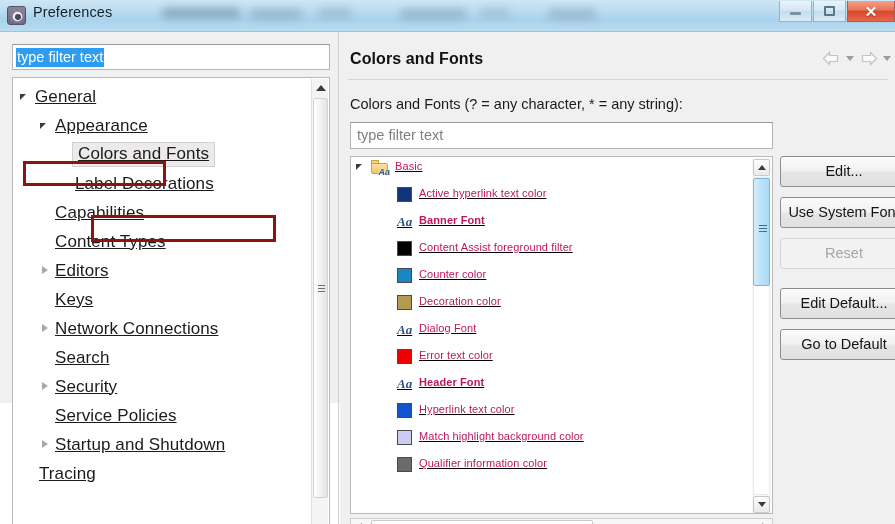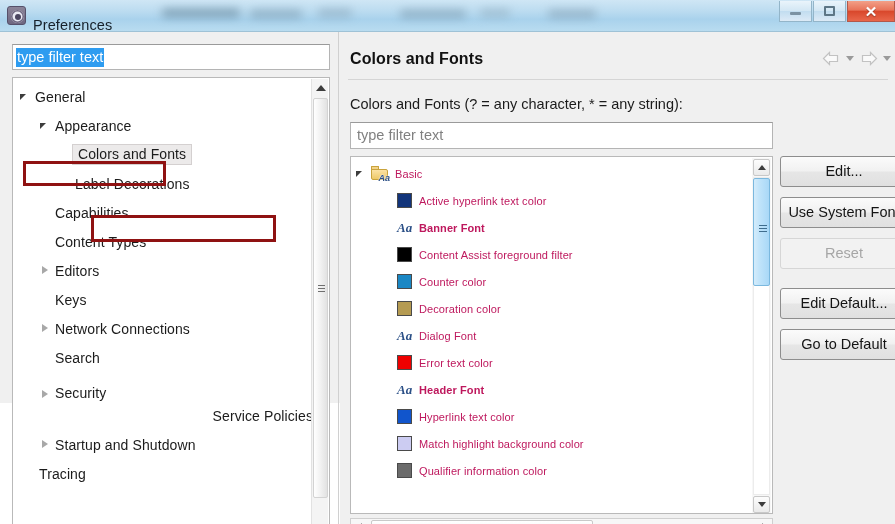--- a/index.html
+++ b/index.html
@@ -70,21 +70,21 @@
     content: "";
     position: absolute;
     left: 3.5px; top: 3.5px;
     width: 6px; height: 6px;
     border-radius: 50%;
     background: #4a4560;
   }
 
   .title-text {
     position: absolute;
-    left: 33px; top: 17px;
+    left: 33px; top: 4px;
     font-size: 14.5px;
     color: #16212b;
     letter-spacing: .1px;
     white-space: nowrap;
   }
 
   
   .winbtns {
     position: absolute;
     right: 0; top: 0;
@@ -199,23 +199,24 @@
     border-bottom: 4.5px solid transparent;
   }
   .tw-expanded::before {
     content: "";
     position: absolute;
     left: 1px; top: 4px;
     border-top: 6px solid #3d3d3d;
     border-right: 6px solid transparent;
   }
   .tree-label {
-    font-size: 14px;
+    font-size: 17px;
     color: #1b1b1b;
     letter-spacing: .1px;
+    text-decoration: underline;
   }
   .tree-row.selected .tree-label {
     background: #eceaea;
     border: 1px solid #d4d0d0;
     padding: 1px 5px 2px 5px;
     margin-left: -3px;
   }
 
   
   .annot {
@@ -351,23 +352,23 @@
   }
   .list-inner {
     position: absolute;
     left: 0; top: 0;
     width: 400px;
     padding-top: 3px;
   }
   .list-row {
     height: 27px;
     display: flex;
-    align-items: center;
     white-space: nowrap;
     padding-left: 4px;
+    text-decoration: underline;
   }
   .list-row.group { padding-left: 4px; }
   .list-row.child { padding-left: 46px; }
 
   .folder-icon {
     position: relative;
     width: 18px; height: 15px;
     margin-right: 6px;
     flex: 0 0 auto;
   }
@@ -638,25 +639,25 @@
               <span class="tree-label">Keys</span>
             </div>
             <div class="tree-row" style="padding-left: 26px;">
               <span class="tw tw-collapsed"></span>
               <span class="tree-label">Network Connections</span>
             </div>
             <div class="tree-row" style="padding-left: 26px;">
               <span class="tw"></span>
               <span class="tree-label">Search</span>
             </div>
-            <div class="tree-row" style="padding-left: 26px; align-items: flex-end;">
+            <div class="tree-row" style="padding-left: 26px;">
               <span class="tw tw-collapsed"></span>
               <span class="tree-label">Security</span>
             </div>
-            <div class="tree-row" style="padding-left: 26px; justify-content: space-between;">
+            <div class="tree-row" style="padding-left: 26px;">
               <span class="tw"></span>
               <span class="tree-label">Service Policies</span>
             </div>
             <div class="tree-row" style="padding-left: 26px;">
               <span class="tw tw-collapsed"></span>
               <span class="tree-label">Startup and Shutdown</span>
             </div>
             <div class="tree-row" style="padding-left: 26px;">
               <span class="tree-label">Tracing</span>
             </div>

